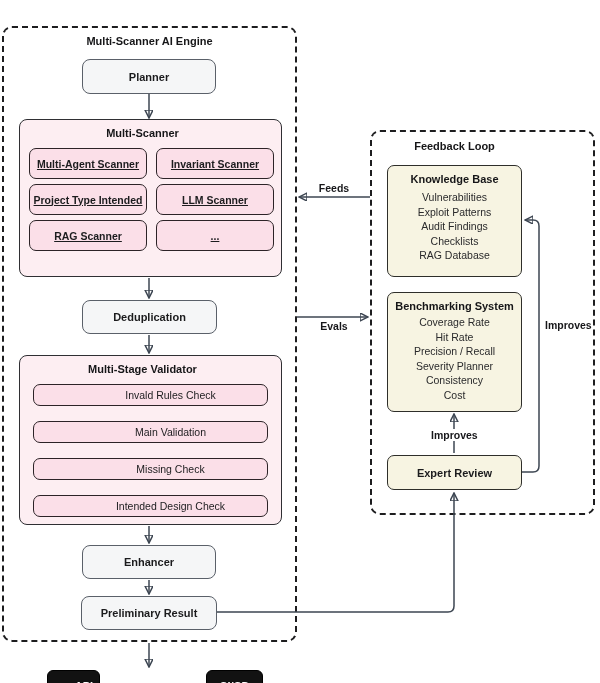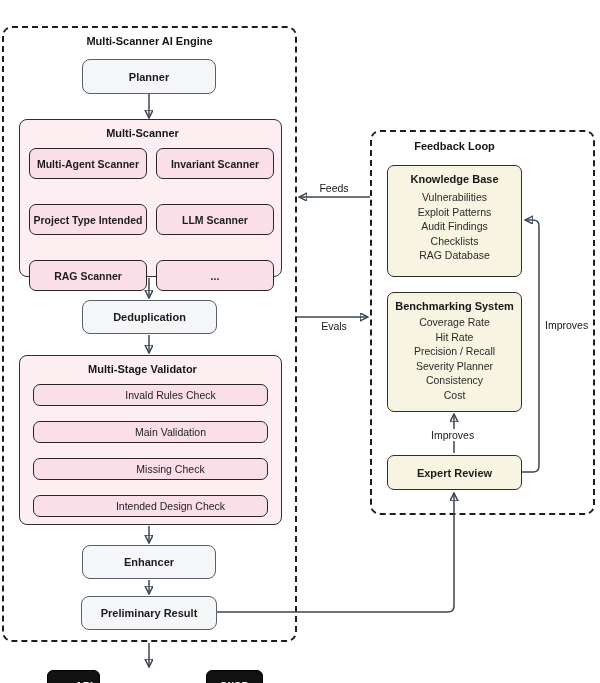--- a/index.html
+++ b/index.html
@@ -21,39 +21,39 @@
   .gray-node{background:#f5f6f7;border:1.5px solid #5a6069;border-radius:8px;}
   .pink-container{
     position:absolute;background:#fdeef2;border:1.2px solid #2f2f33;border-radius:8px;
   }
   .pink-container .container-title{
     position:absolute;left:0;right:16px;top:7px;text-align:center;font-size:11px;font-weight:bold;color:#161618;
   }
   .pink-node{background:#fbdfe8;border:1.2px solid #2c2327;border-radius:7px;}
   .ms-grid{
     position:absolute;left:9px;top:28px;width:245px;
-    display:grid;grid-template-columns:118px 118px;gap:25px 9px;grid-auto-rows:31px;
+    display:grid;grid-template-columns:118px 118px;gap:5px 9px;grid-auto-rows:31px;text-decoration:underline;
   }
   .ms-grid .pink-node{position:relative;display:flex;align-items:center;justify-content:center;
     font-size:10.5px;font-weight:bold;}
   .vs-stack{position:absolute;left:13px;top:28px;width:235px;}
   .vs-stack .pink-node{position:relative;height:22px;margin-bottom:15px;display:flex;align-items:center;justify-content:center;font-size:10.5px;font-weight:normal;padding-left:40px;}
   .beige-node{
     position:absolute;background:#f7f4e2;border:1.3px solid #2e2e2a;border-radius:7px;
     text-align:center;
   }
   .beige-node .bn-title{font-size:11px;font-weight:bold;margin:7px 2px 5px;color:#161618;}
   .beige-node .bn-item{font-size:10.5px;line-height:14.6px;color:#2a2a2c;}
   .black-node{
     position:absolute;background:#121212;border:1px solid #000;border-radius:6px;
     display:flex;align-items:center;justify-content:center;
     color:#ffffff;font-size:11px;font-weight:bold;
   }
   .edge-label{
-    position:absolute;font-size:10.5px;font-weight:normal;color:#17171a;text-align:center;
+    position:absolute;font-size:10.5px;font-weight:bold;color:#17171a;text-align:center;
   }
   .edge-label.bg{background:#ffffff;padding:0 3px;}
   svg.edges{position:absolute;left:0;top:0;width:600px;height:683px;pointer-events:none;}
   svg.edges path{fill:none;stroke:#3d4652;stroke-width:1.5;}
 </style>
 </head>
 <body>
 
 <div class="canvas">
 

